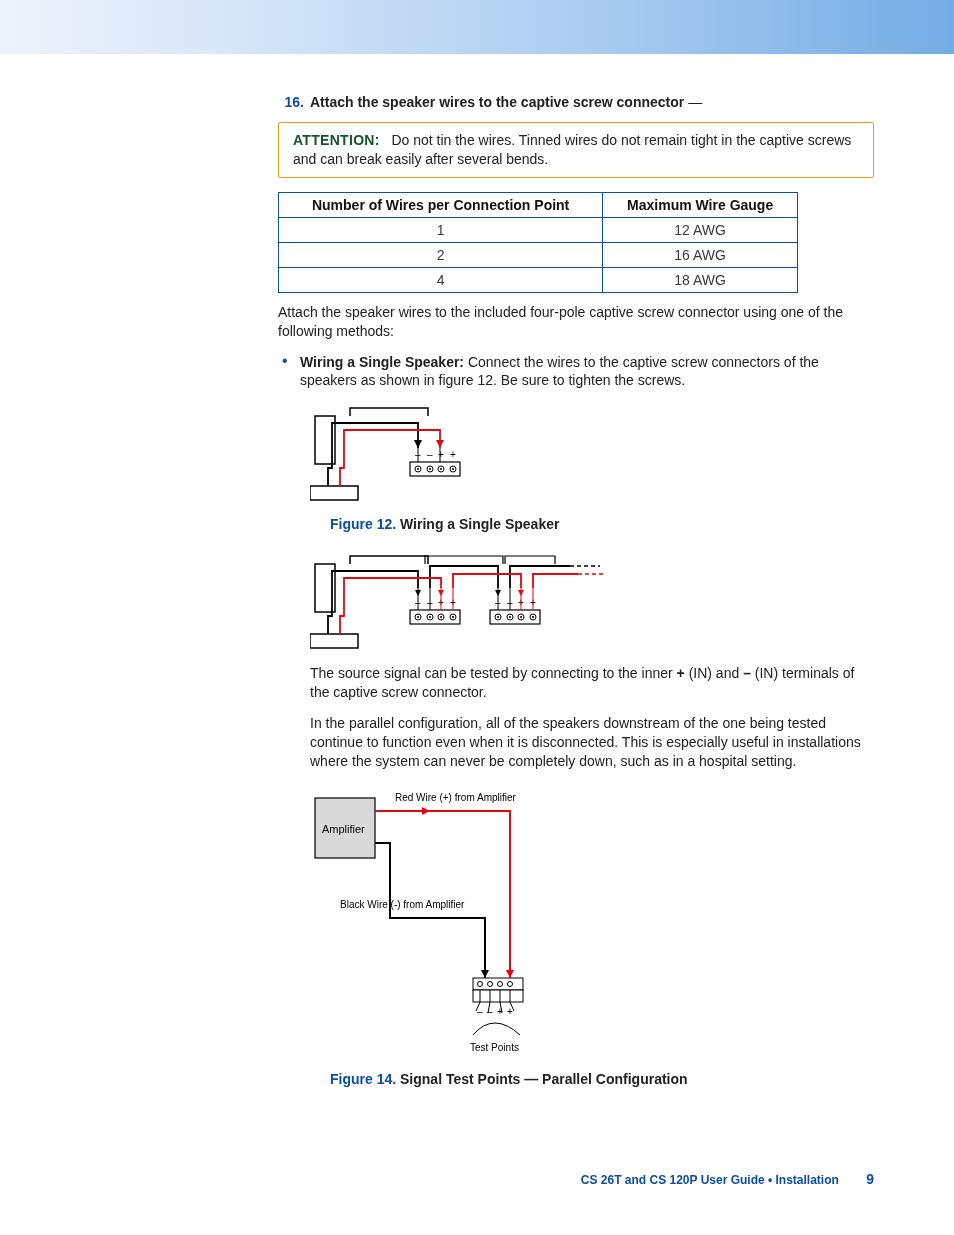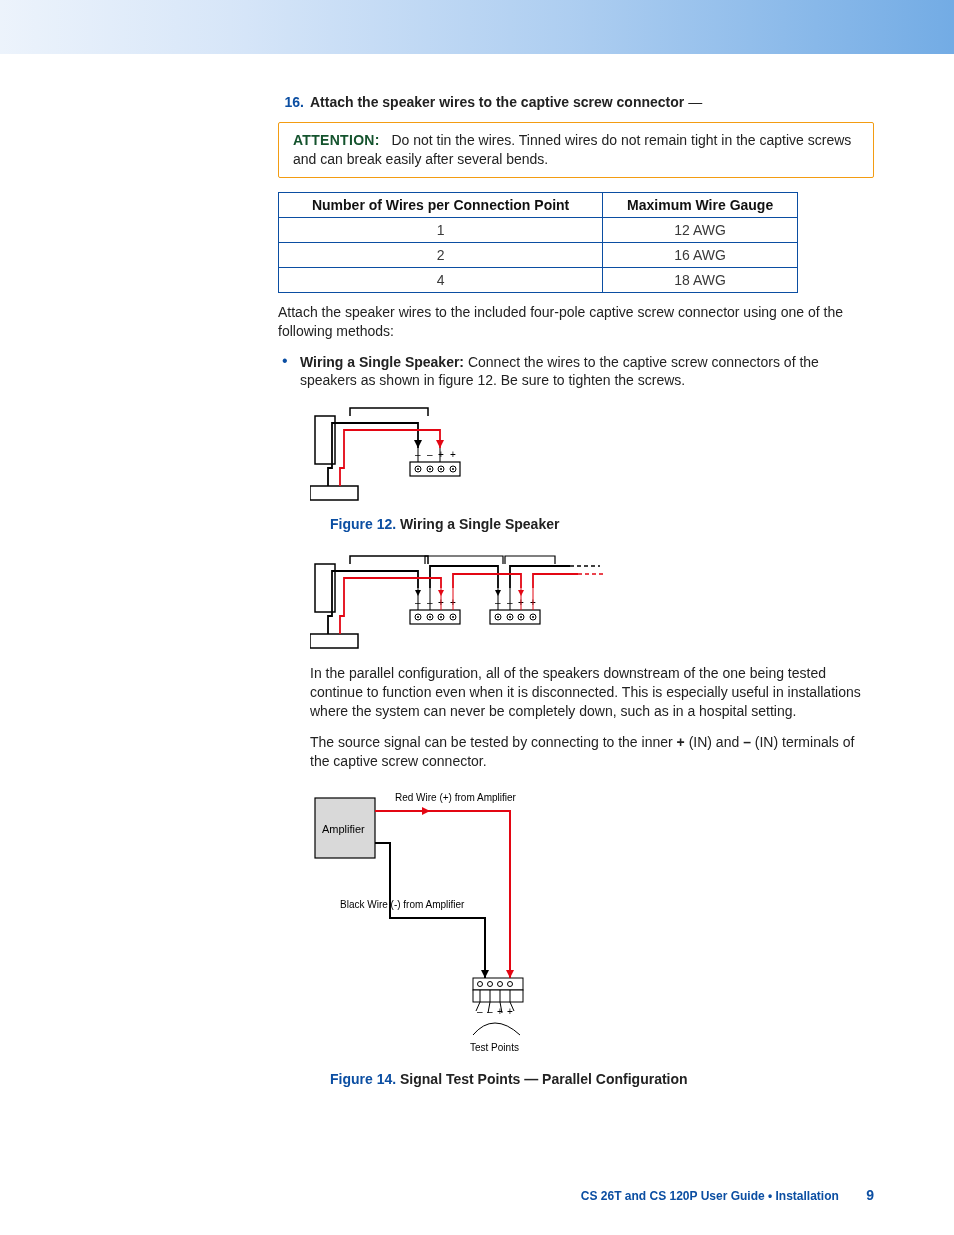--- a/index.html
+++ b/index.html
@@ -105,21 +105,21 @@
   .fig-caption {
     margin-left: 230px;
     margin-bottom: 14px;
     font-weight: bold;
     padding-left: 20px;
   }
   .fig-caption .fignum { color: #0b4ea2; }
 
   .footer {
     position: absolute;
-    bottom: 32px;
+    bottom: 48px;
     right: 80px;
     font-size: 12px;
     font-weight: bold;
     color: #0b4ea2;
   }
   .footer .pageno { margin-left: 24px; font-size: 14px; }
 
   
   .fig12 { width: 180px; height: 110px; position: relative; }
   
@@ -281,25 +281,25 @@
       <path d="M223 42 V28 H268" fill="none" stroke="#e30613" stroke-width="1.8"></path>
 
       <line x1="260" y1="20" x2="290" y2="20" stroke="#000" stroke-width="1.4" stroke-dasharray="4 3"></line>
       <line x1="268" y1="28" x2="296" y2="28" stroke="#e30613" stroke-width="1.4" stroke-dasharray="4 3"></line>
 
       <path d="M115 18 v-8 h78 v8" fill="none" stroke="#000" stroke-width="1.2"></path>
       <path d="M195 18 v-8 h50 v8" fill="none" stroke="#000" stroke-width="1.2"></path>
     </svg>
   </div>
 
-  <p class="para" style="margin-left:230px">In the parallel configuration, all of the speakers downstream of the one being tested continue to function even when it is disconnected. This is especially useful in installations where the system can never be completely down, such as in a hospital setting.</p>
-
   <p class="para" style="margin-left:230px">
     <span>The source signal can be tested by connecting to the inner </span><b>+</b><span> (IN) and </span><b>–</b><span> (IN) terminals of the captive screw connector.</span>
   </p>
+
+  <p class="para" style="margin-left:230px">In the parallel configuration, all of the speakers downstream of the one being tested continue to function even when it is disconnected. This is especially useful in installations where the system can never be completely down, such as in a hospital setting.</p>
 
   <div class="fig-area">
     <svg class="fig14" viewBox="0 0 290 280">
 
       <rect x="5" y="15" width="60" height="60" fill="#d9d9d9" stroke="#000" stroke-width="1.2"></rect>
       <text x="12" y="50" class="amp-box-text">Amplifier</text>
 
       <text x="85" y="18" class="small">Red Wire (+) from Amplifier</text>
 
       <text x="30" y="125" class="small">Black Wire (-) from Amplifier</text>

